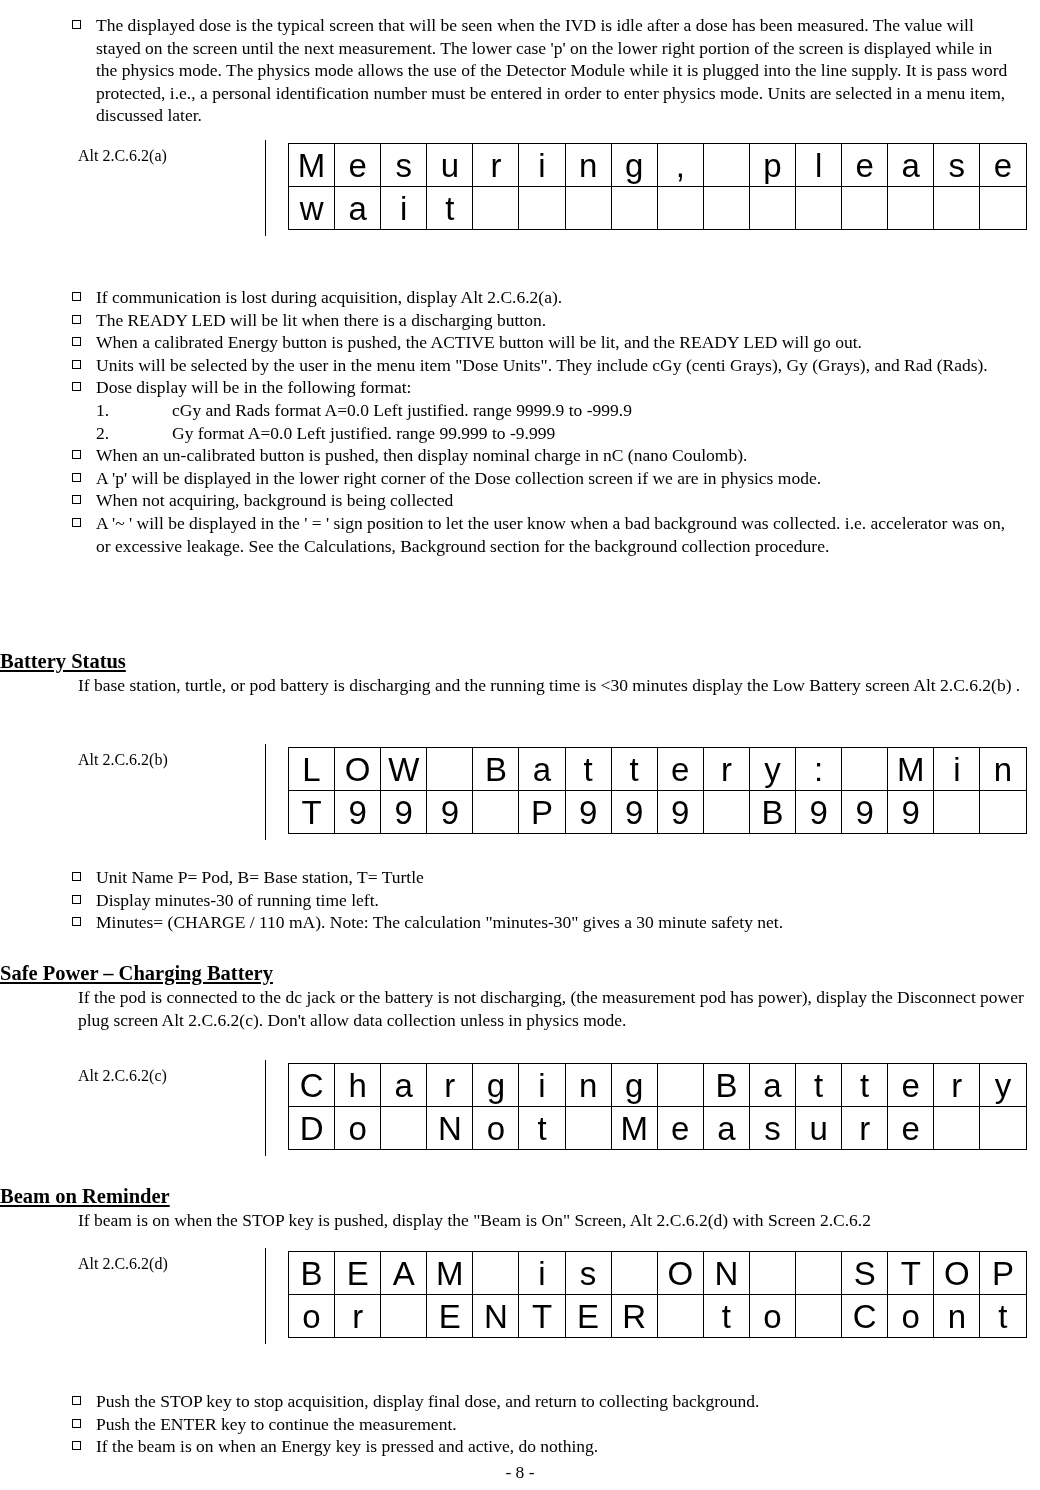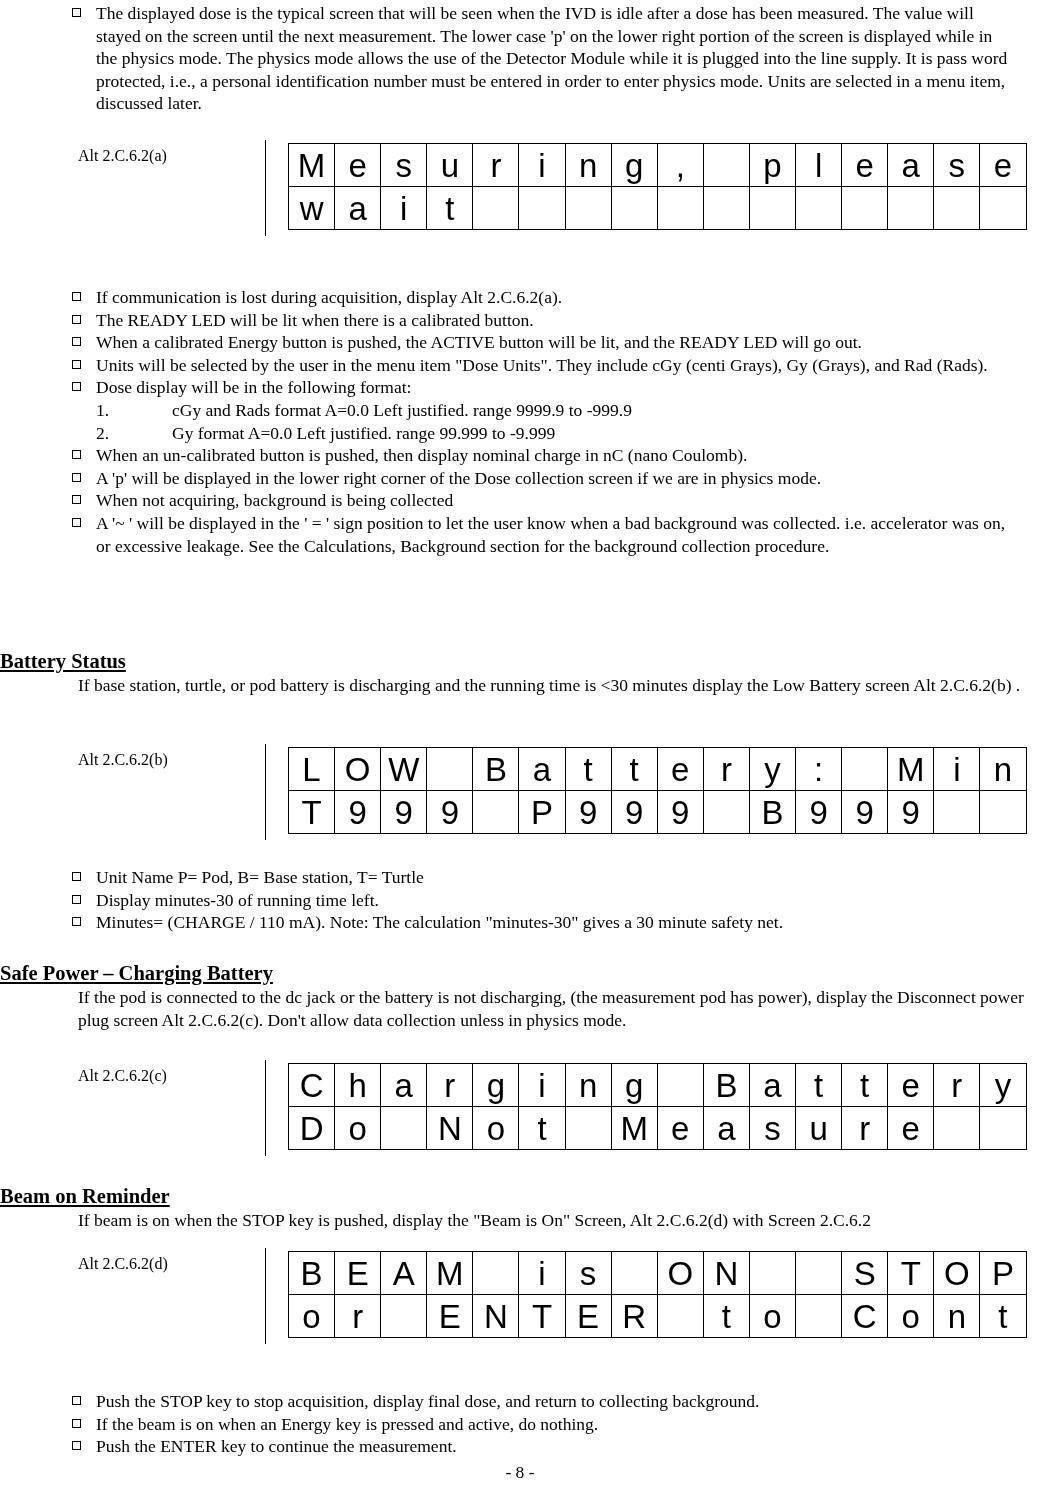--- a/index.html
+++ b/index.html
@@ -121,21 +121,21 @@
     width: 100%;
     text-align: center;
     font-size: 17.5px;
   }
 </style>
 </head>
 <body>
 
 <div class="page">
 
-  <div style="position:absolute; left:60px; top:2px; width:958px;">
+  <div style="position:absolute; left:60px; top:14px; width:958px;">
     <ul class="bullet-list">
       <li class="bullet-item">The displayed dose is the typical screen that will be seen when the IVD is idle after a dose has been measured. The value will stayed on the screen until the next measurement. The lower case 'p' on the lower right portion of the screen is displayed while in the physics mode. The physics mode allows the use of the Detector Module while it is plugged into the line supply. It is pass word protected, i.e., a personal identification number must be entered in order to enter physics mode. Units are selected in a menu item, discussed later.</li>
     </ul>
   </div>
 
   <div class="figure-row" style="position:absolute; left:0px; top:140px; width:1040px;">
     <div class="fig-label">Alt 2.C.6.2(a)</div>
     <div class="fig-divider"></div>
     <table class="lcd">
       <tbody>
@@ -175,21 +175,21 @@
           <td></td>
           <td></td>
         </tr>
       </tbody>
     </table>
   </div>
 
   <div style="position:absolute; left:60px; top:286px; width:958px;">
     <ul class="bullet-list">
       <li class="bullet-item">If communication is lost during acquisition, display Alt 2.C.6.2(a).</li>
-      <li class="bullet-item">The READY LED will be lit when there is a calibrated button.</li>
+      <li class="bullet-item">The READY LED will be lit when there is a discharging button.</li>
       <li class="bullet-item">When a calibrated Energy button is pushed, the ACTIVE button will be lit, and the READY LED will go out.</li>
       <li class="bullet-item">Units will be selected by the user in the menu item "Dose Units". They include cGy (centi Grays), Gy (Grays), and Rad (Rads).</li>
       <li class="bullet-item">Dose display will be in the following format:</li>
     </ul>
     <div class="indent-item">
       <span class="num">1.</span><span>cGy and Rads  format A=0.0 Left justified.  range 9999.9 to -999.9</span>
     </div>
     <div class="indent-item">
       <span class="num">2.</span><span>Gy format  A=0.0 Left justified.  range 99.999  to -9.999</span>
     </div>
@@ -361,20 +361,20 @@
           <td>n</td>
           <td>t</td>
         </tr>
       </tbody>
     </table>
   </div>
 
   <div style="position:absolute; left:60px; top:1390px; width:958px;">
     <ul class="bullet-list">
       <li class="bullet-item">Push the STOP key to stop acquisition, display final dose, and return to collecting background.</li>
+      <li class="bullet-item">Push the ENTER key to continue the measurement.</li>
       <li class="bullet-item">If the beam is on when an Energy key is pressed and active, do nothing.</li>
-      <li class="bullet-item">Push the ENTER key to continue the measurement.</li>
     </ul>
   </div>
 
   <div class="page-number" style="top:1462px;">- 8 -</div>
 
 </div>
 
 </body></html>

